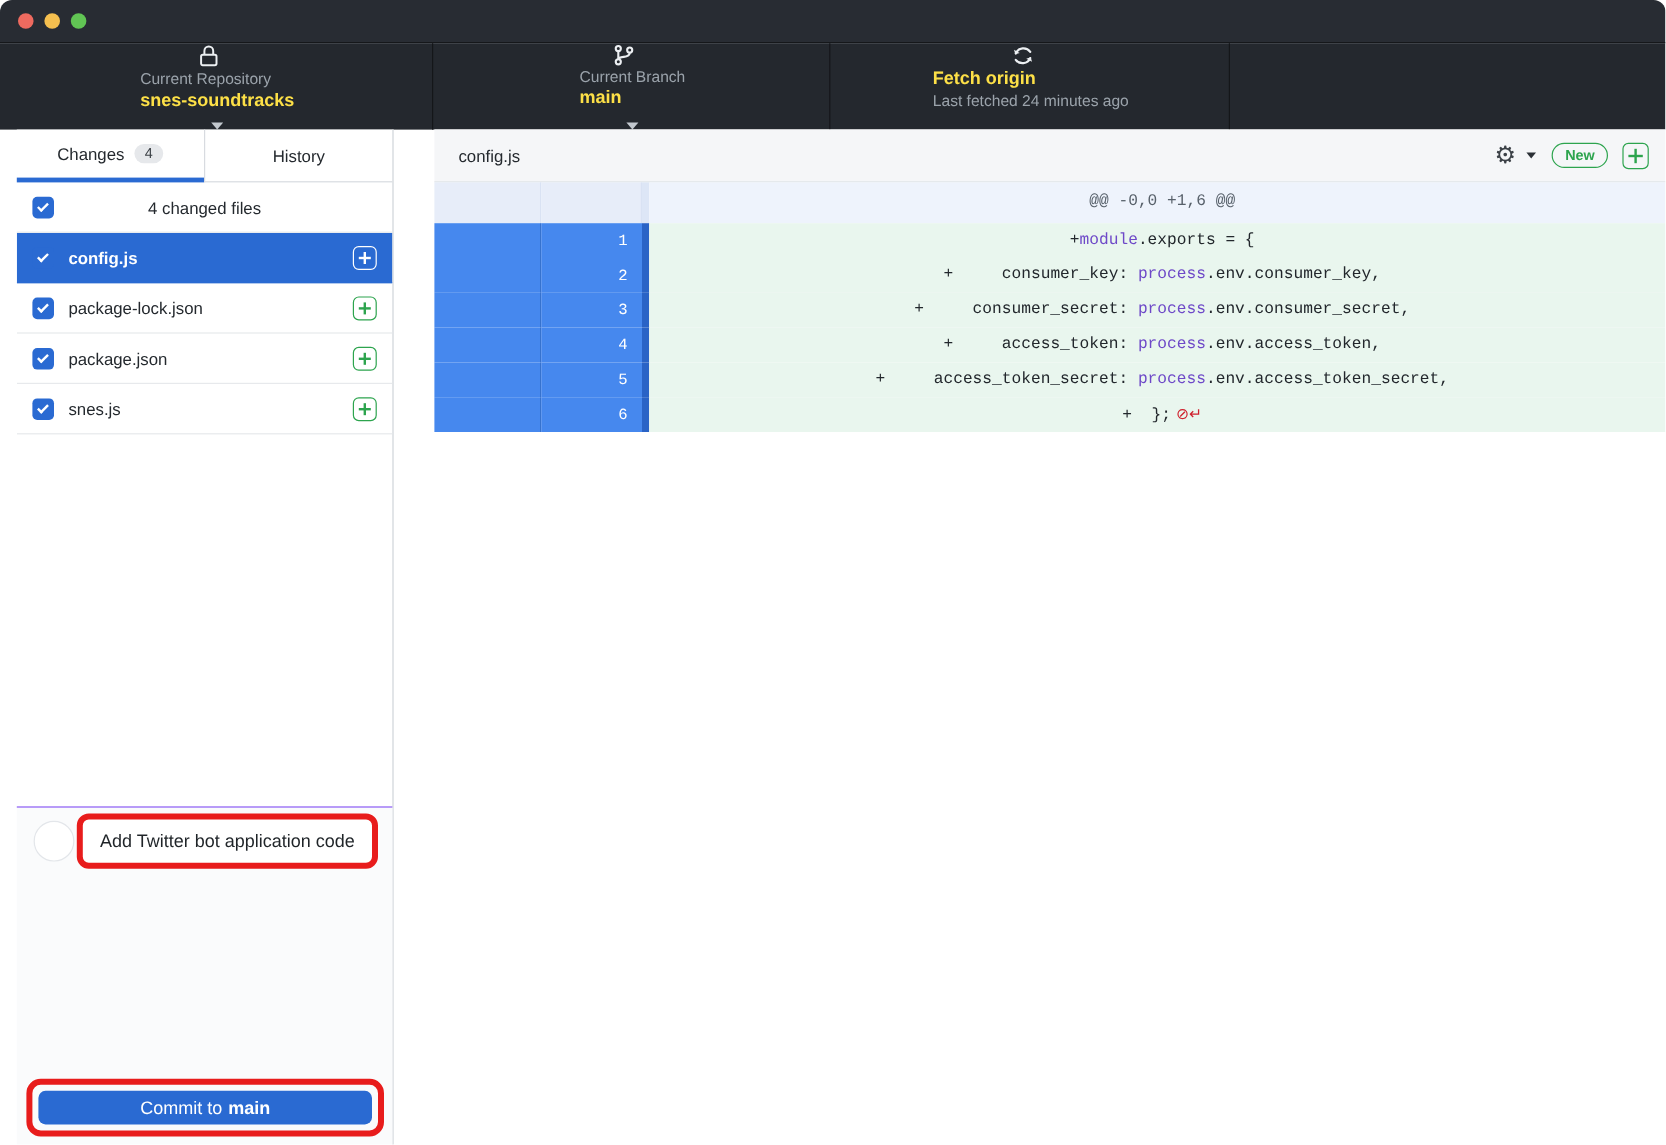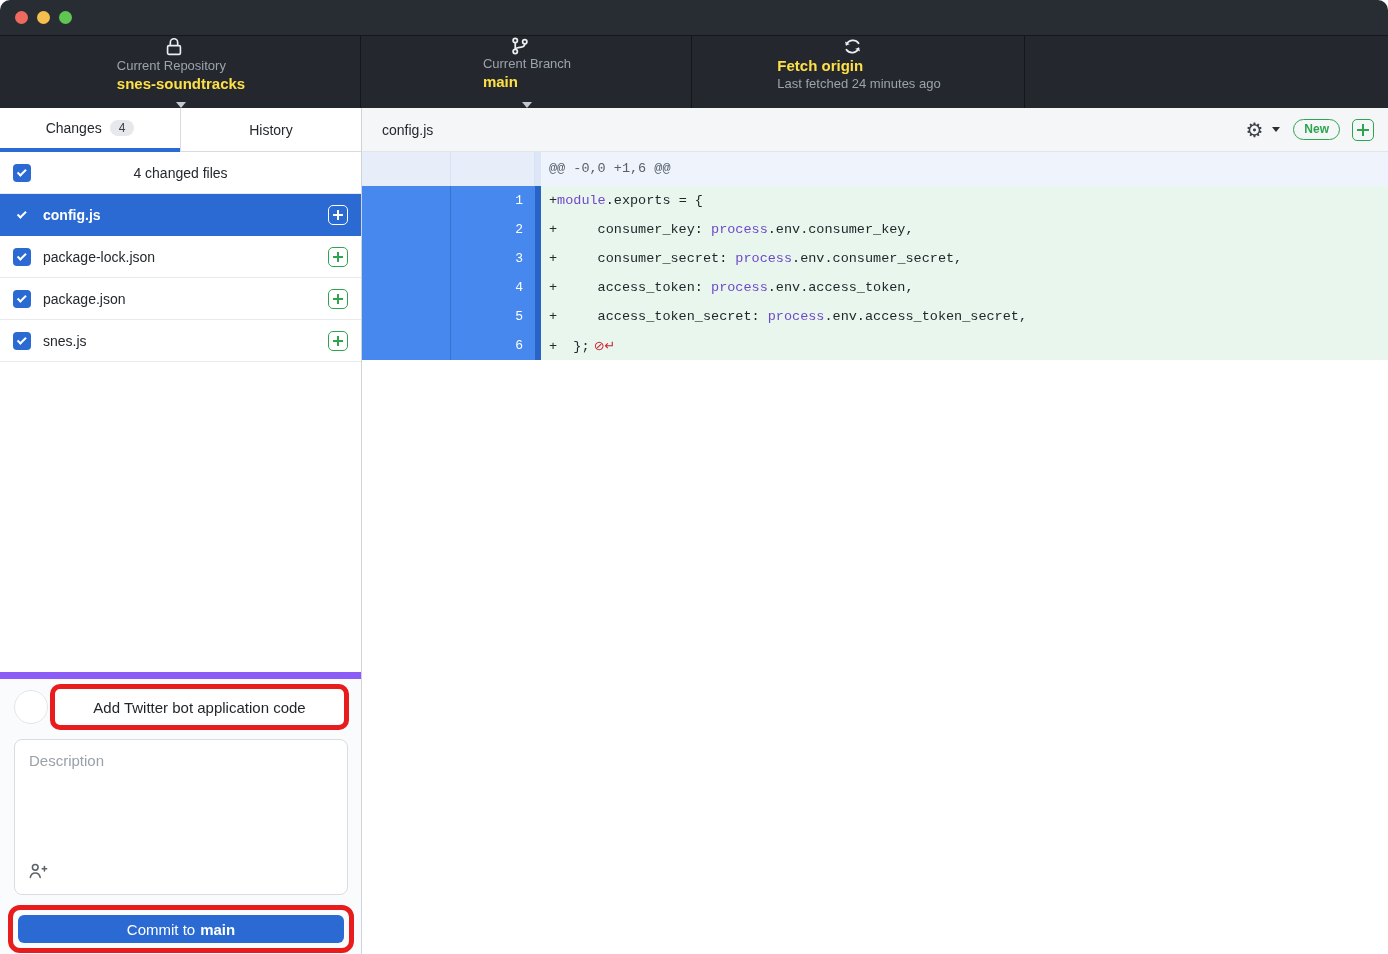--- a/index.html
+++ b/index.html
@@ -23,21 +23,21 @@
   .tb-section{display:flex;align-items:center;padding:0 16px 0 18px;border-right:1px solid #141619;cursor:pointer;flex-direction:column;}
   .tb-section.repo{width:361px;} .tb-section.branch{width:331px;} .tb-section.fetch{width:333px;}
   .tb-icon{color:#eceff2;display:flex;align-items:center;margin-right:14px;flex:none;}
   .tb-text{flex:1;min-width:0;}
   .tb-label{font-size:13px;color:#9ba3ab;margin-bottom:2px;}
   .tb-value{font-size:15px;font-weight:bold;color:#fde047;}
   .caret{width:0;height:0;border-left:5px solid transparent;border-right:5px solid transparent;border-top:6px solid #c2c8ce;flex:none;}
   .caret.dark{border-top-color:#2b3036;border-left-width:4px;border-right-width:4px;border-top-width:5px;}
 
   
-  .sidebar{position:absolute;left:0;top:108px;bottom:0;width:362px;background:#fff;border-right:1px solid #d0d4d9;display:flex;flex-direction:column;}
+  .sidebar{position:absolute;left:14px;top:108px;bottom:0;width:314px;background:#fff;border-right:1px solid #d0d4d9;display:flex;flex-direction:column;}
   .tabbar{height:44px;display:flex;flex:none;}
   .tab{flex:1;display:flex;align-items:center;justify-content:center;gap:8px;font-size:14px;color:#24292e;cursor:pointer;border-bottom:1px solid #d8dbe0;}
   .tab.active{border-bottom:4px solid var(--accent);}
   .tab.history{border-left:1px solid #d8dbe0;}
   .badge{background:#e6e8eb;color:#3c4146;font-size:12px;border-radius:10px;padding:2px 9px;line-height:1;}
   .files-header{height:42px;flex:none;position:relative;display:flex;align-items:center;border-bottom:1px solid #e7e9ec;cursor:pointer;}
   .files-header .checkbox{position:absolute;left:13px;}
   .files-header-label{position:absolute;left:0;right:0;text-align:center;font-size:14px;color:#24292e;}
   .checkbox{width:18px;height:18px;background:var(--accent);border-radius:4px;display:flex;align-items:center;justify-content:center;flex:none;cursor:pointer;}
   .check{width:9px;height:5px;border-left:2px solid #fff;border-bottom:2px solid #fff;transform:rotate(-45deg) translate(0px,-1px);}
@@ -46,21 +46,21 @@
   .file-name{flex:1;font-size:14px;color:#24292e;}
   .file-row.selected{background:var(--accent);border-bottom-color:var(--accent);}
   .file-row.selected .file-name{color:#fff;font-weight:bold;}
   .plus-sq{width:20px;height:20px;border:1.5px solid var(--green);border-radius:5px;position:relative;flex:none;cursor:pointer;}
   .plus-sq::before{content:"";position:absolute;left:4px;right:4px;top:50%;height:2px;margin-top:-1px;background:var(--green);}
   .plus-sq::after{content:"";position:absolute;top:4px;bottom:4px;left:50%;width:2px;margin-left:-1px;background:var(--green);}
   .file-row.selected .plus-sq{border-color:#fff;}
   .file-row.selected .plus-sq::before,.file-row.selected .plus-sq::after{background:#fff;}
 
   
-  .commit-area{height:282px;flex:none;position:relative;background:#fafbfc;border-top:7px solid #8b5cf6;}
+  .commit-area{height:282px;flex:none;position:relative;background:#fafbfc;border-top:1px solid #8b5cf6;}
   .avatar{position:absolute;left:14px;top:11px;width:34px;height:34px;border-radius:50%;background:#fff;border:1px solid #e3e6ea;}
   .annotation{border:5px solid var(--annot);position:absolute;}
   .summary-annotation{left:50px;right:12px;top:5px;height:46px;border-radius:10px;background:#fff;display:flex;align-items:center;justify-content:center;}
   .summary-input{font-size:15px;color:#1f2428;white-space:nowrap;}
   .description-box{position:absolute;left:14px;top:60px;width:334px;height:156px;background:#fff;border:1px solid #d9dde1;border-radius:8px;cursor:text;}
   .desc-placeholder{padding:12px 14px;font-size:15px;color:#9aa1a8;}
   .coauthor{position:absolute;left:12px;bottom:8px;cursor:pointer;}
   .button-annotation{left:8px;top:226px;right:7px;height:48px;border-radius:12px;display:flex;padding:5px;}
   .commit-btn{flex:1;background:var(--accent);border:none;border-radius:6px;color:#fff;font-size:15px;font-family:"Liberation Sans",sans-serif;display:flex;align-items:center;justify-content:center;cursor:pointer;}
   .commit-btn b{margin-left:5px;}
@@ -72,21 +72,21 @@
   .diff-controls{display:flex;align-items:center;gap:9px;}
   .gear{font-size:20px;color:#3c4147;line-height:1;cursor:pointer;}
   .new-badge{color:var(--green);border:1.5px solid var(--green);border-radius:11px;padding:2px 10px 3px;font-size:12px;font-weight:bold;margin-left:4px;}
   .plus-sq.big{width:22px;height:22px;margin-left:3px;}
 
   .diff-body{font-family:"Liberation Mono","DejaVu Sans Mono",monospace;}
   .diff-row{display:flex;}
   .diff-row .g1{width:89px;flex:none;}
   .diff-row .g2{width:84px;flex:none;text-align:right;padding-right:12px;font-size:13px;}
   .diff-row .strip{width:6px;flex:none;}
-  .diff-row .code{flex:1;white-space:pre;font-size:13.5px;padding-left:8px;overflow:hidden;}
+  .diff-row .code{flex:1;white-space:pre;font-size:13.5px;padding-left:8px;overflow:hidden;text-align:center;}
   .diff-row.hunk{height:34px;line-height:34px;}
   .diff-row.hunk .g1,.diff-row.hunk .g2{background:#e7edf9;border-right:1px solid #d9e2f3;}
   .diff-row.hunk .strip{background:#dde6f6;}
   .diff-row.hunk .code{background:var(--hunk-bg);color:#57606a;}
   .diff-row.added{height:29px;line-height:29px;}
   .diff-row.added .g1{background:var(--gutter);border-right:1px solid rgba(21,62,131,0.30);}
   .diff-row.added .g2{background:var(--gutter);color:#ffffff;}
   .diff-row.added .strip{background:var(--strip);}
   .diff-row.added .code{background:var(--added-bg);}
   .seg-plain{color:#22272c;}
@@ -201,30 +201,20 @@
           <span class="file-name">snes.js</span>
           <span class="plus-sq"></span>
         </div>
       </div>
 
     <div class="commit-area">
       <div class="avatar"></div>
       <div class="annotation summary-annotation">
         <div class="summary-input">Add Twitter bot application code</div>
       </div>
-      <div class="description-box">
-        <div class="desc-placeholder">Description</div>
-        <span class="coauthor">
-          <svg viewBox="0 0 24 24" width="22" height="22" fill="none" stroke="#5c6267" stroke-width="1.7" stroke-linecap="round">
-              <circle cx="9" cy="8" r="3.1"></circle>
-              <path d="M3.6 19c.6-3.1 2.8-4.9 5.4-4.9s4.8 1.8 5.4 4.9"></path>
-              <path d="M16.6 9.6h4.8M19 7.2V12"></path>
-            </svg>
-        </span>
-      </div>
       <div class="annotation button-annotation">
         <button class="commit-btn">
           <span>Commit to</span>
           <b>main</b>
         </button>
       </div>
     </div>
   </div>
 
   <div class="diff-pane">

